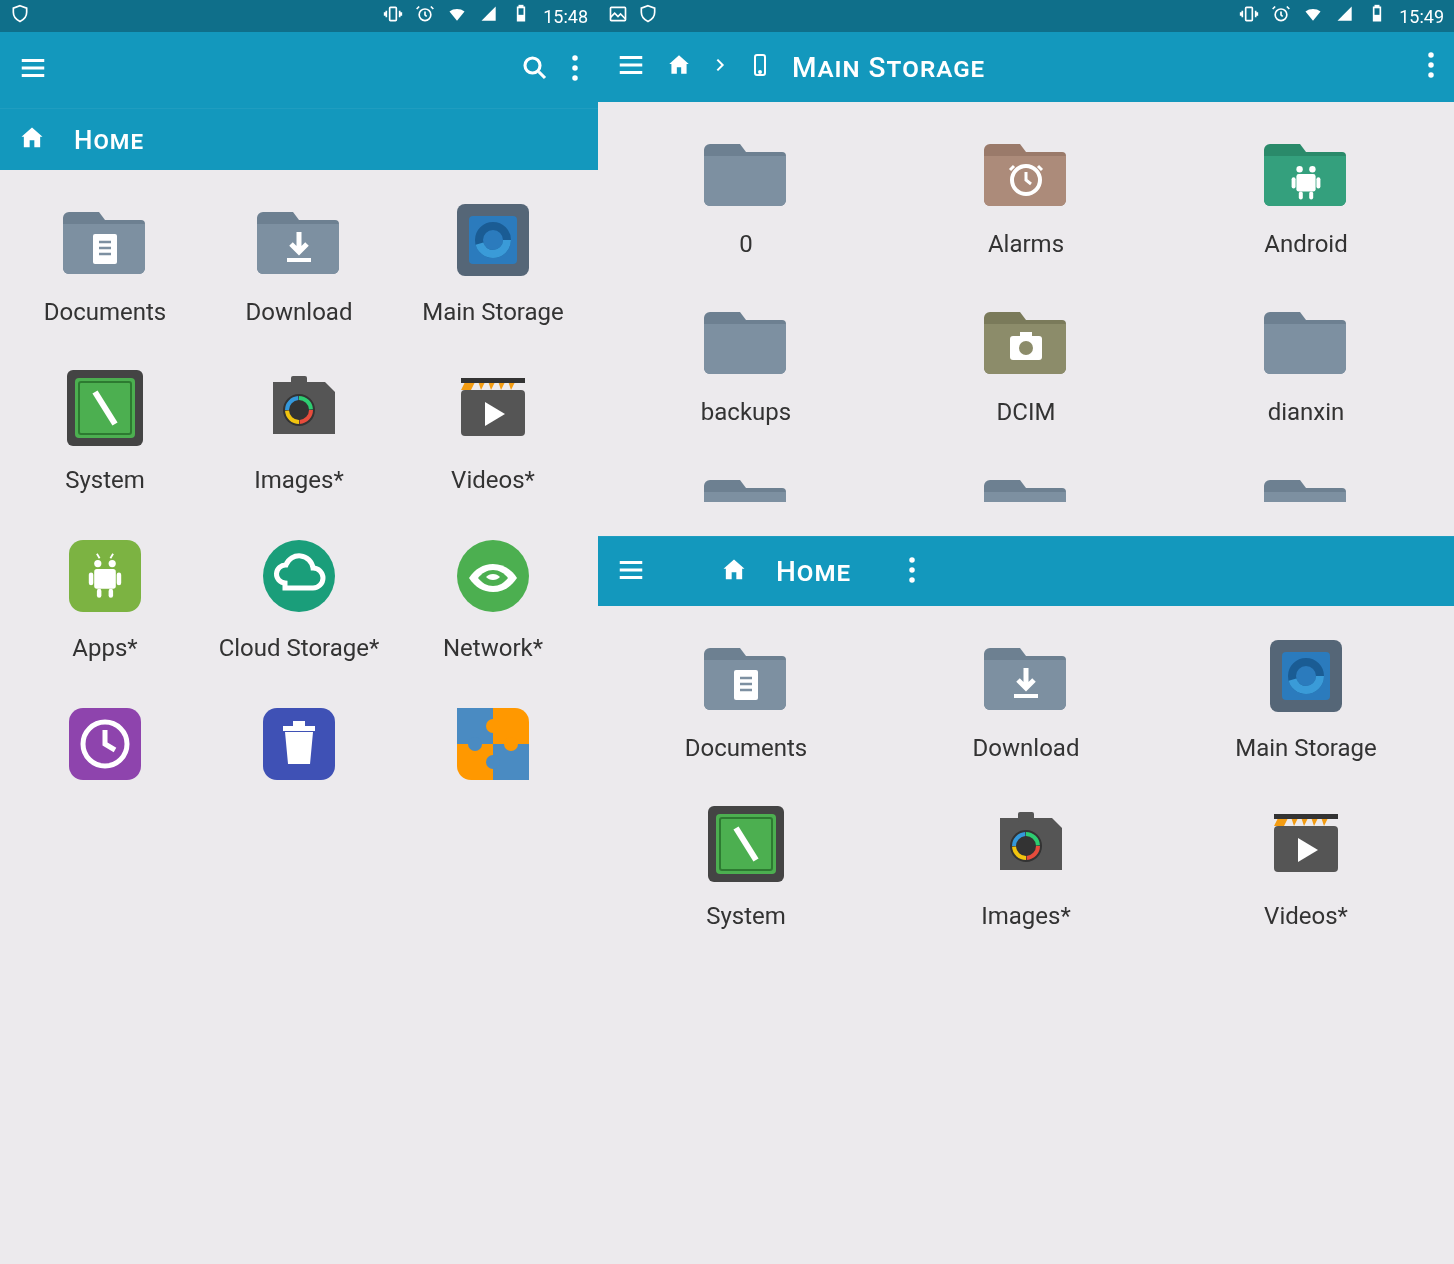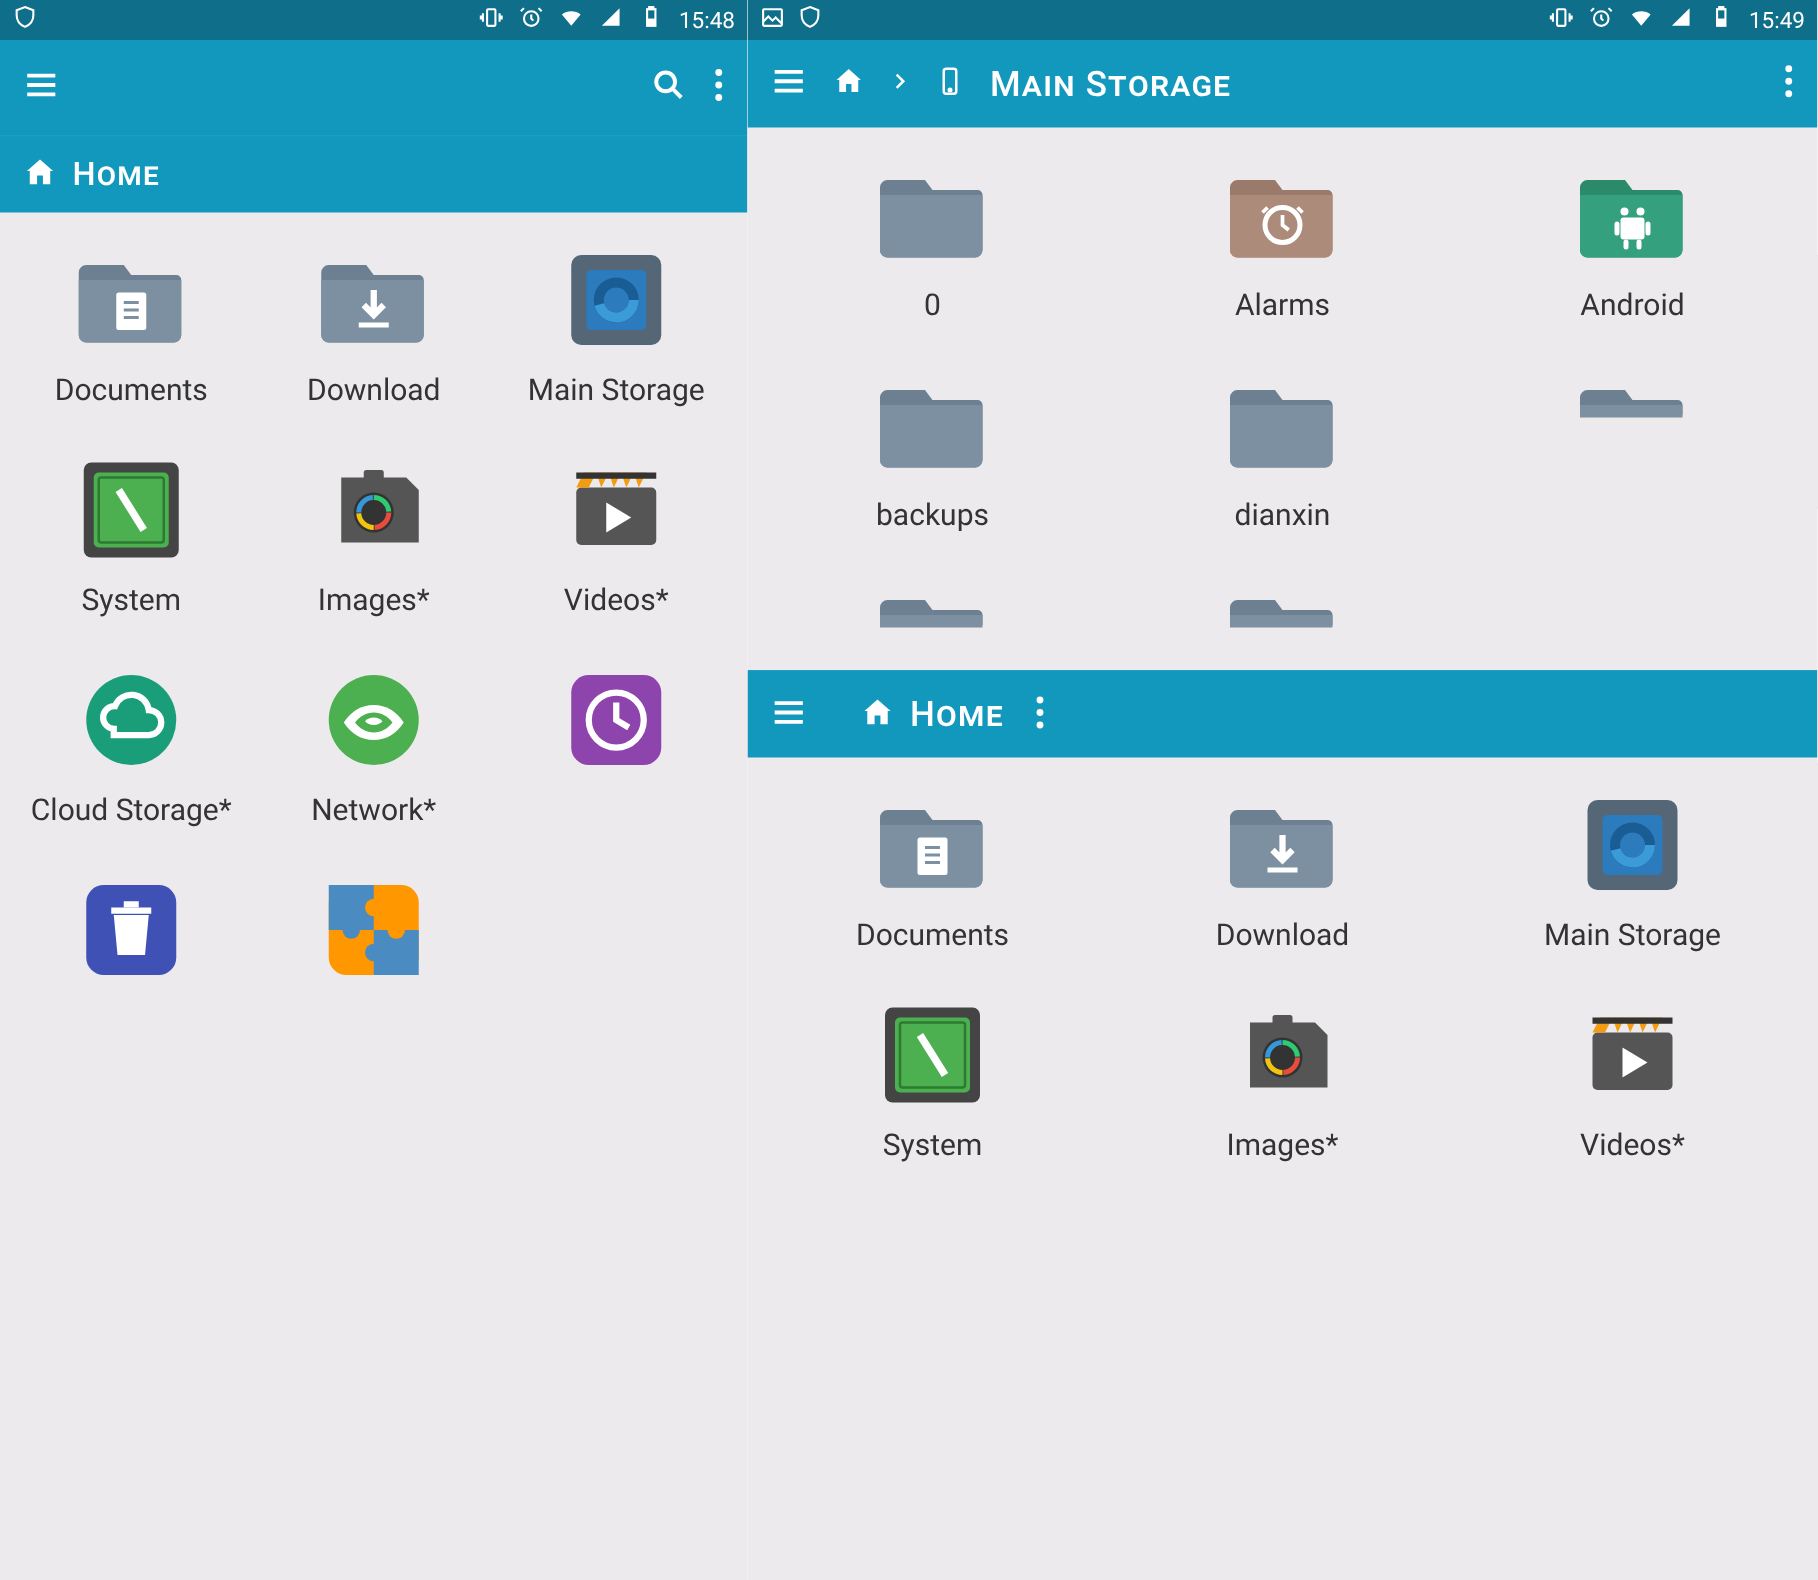--- a/index.html
+++ b/index.html
@@ -50,21 +50,21 @@
   padding: 0 18px;
   gap: 20px;
 }
 .appbar-row.tall { height: 70px; }
 .appbar-row .spacer { flex: 1; }
 .breadcrumb-row {
   height: 62px;
   display: flex;
   align-items: center;
   padding: 0 18px;
-  gap: 12px;
+  gap: 28px;
   border-top: 1px solid rgba(255,255,255,0.05);
 }
 .breadcrumb-row.compact { height: 70px; }
 .bc-text {
   font-size: 26px;
   letter-spacing: 1px;
   font-variant: small-caps;
   font-weight: 500;
 }
 .bc-text-lg {
@@ -219,20 +219,28 @@
           <div class="icon-box">
             <svg viewBox="0 0 92 92">
               <use href="#i-videos"></use>
             </svg>
           </div>
           <div class="cell-label">Videos*</div>
         </div>
         <div class="cell">
           <div class="icon-box">
             <svg viewBox="0 0 92 92">
+              <use href="#i-apps"></use>
+            </svg>
+          </div>
+          <div class="cell-label">Apps*</div>
+        </div>
+        <div class="cell">
+          <div class="icon-box">
+            <svg viewBox="0 0 92 92">
               <use href="#i-cloud"></use>
             </svg>
           </div>
           <div class="cell-label">Cloud Storage*</div>
         </div>
         <div class="cell">
           <div class="icon-box">
             <svg viewBox="0 0 92 92">
               <use href="#i-network"></use>
             </svg>
@@ -354,20 +362,28 @@
             </div>
             <div class="cell-label">Android</div>
           </div>
           <div class="cell">
             <div class="icon-box">
               <svg viewBox="0 0 92 92">
                 <use href="#i-folder"></use>
               </svg>
             </div>
             <div class="cell-label">backups</div>
+          </div>
+          <div class="cell">
+            <div class="icon-box">
+              <svg viewBox="0 0 92 92">
+                <use href="#i-folder-dcim"></use>
+              </svg>
+            </div>
+            <div class="cell-label">DCIM</div>
           </div>
           <div class="cell">
             <div class="icon-box">
               <svg viewBox="0 0 92 92">
                 <use href="#i-folder"></use>
               </svg>
             </div>
             <div class="cell-label">dianxin</div>
           </div>
           <div class="cell">

